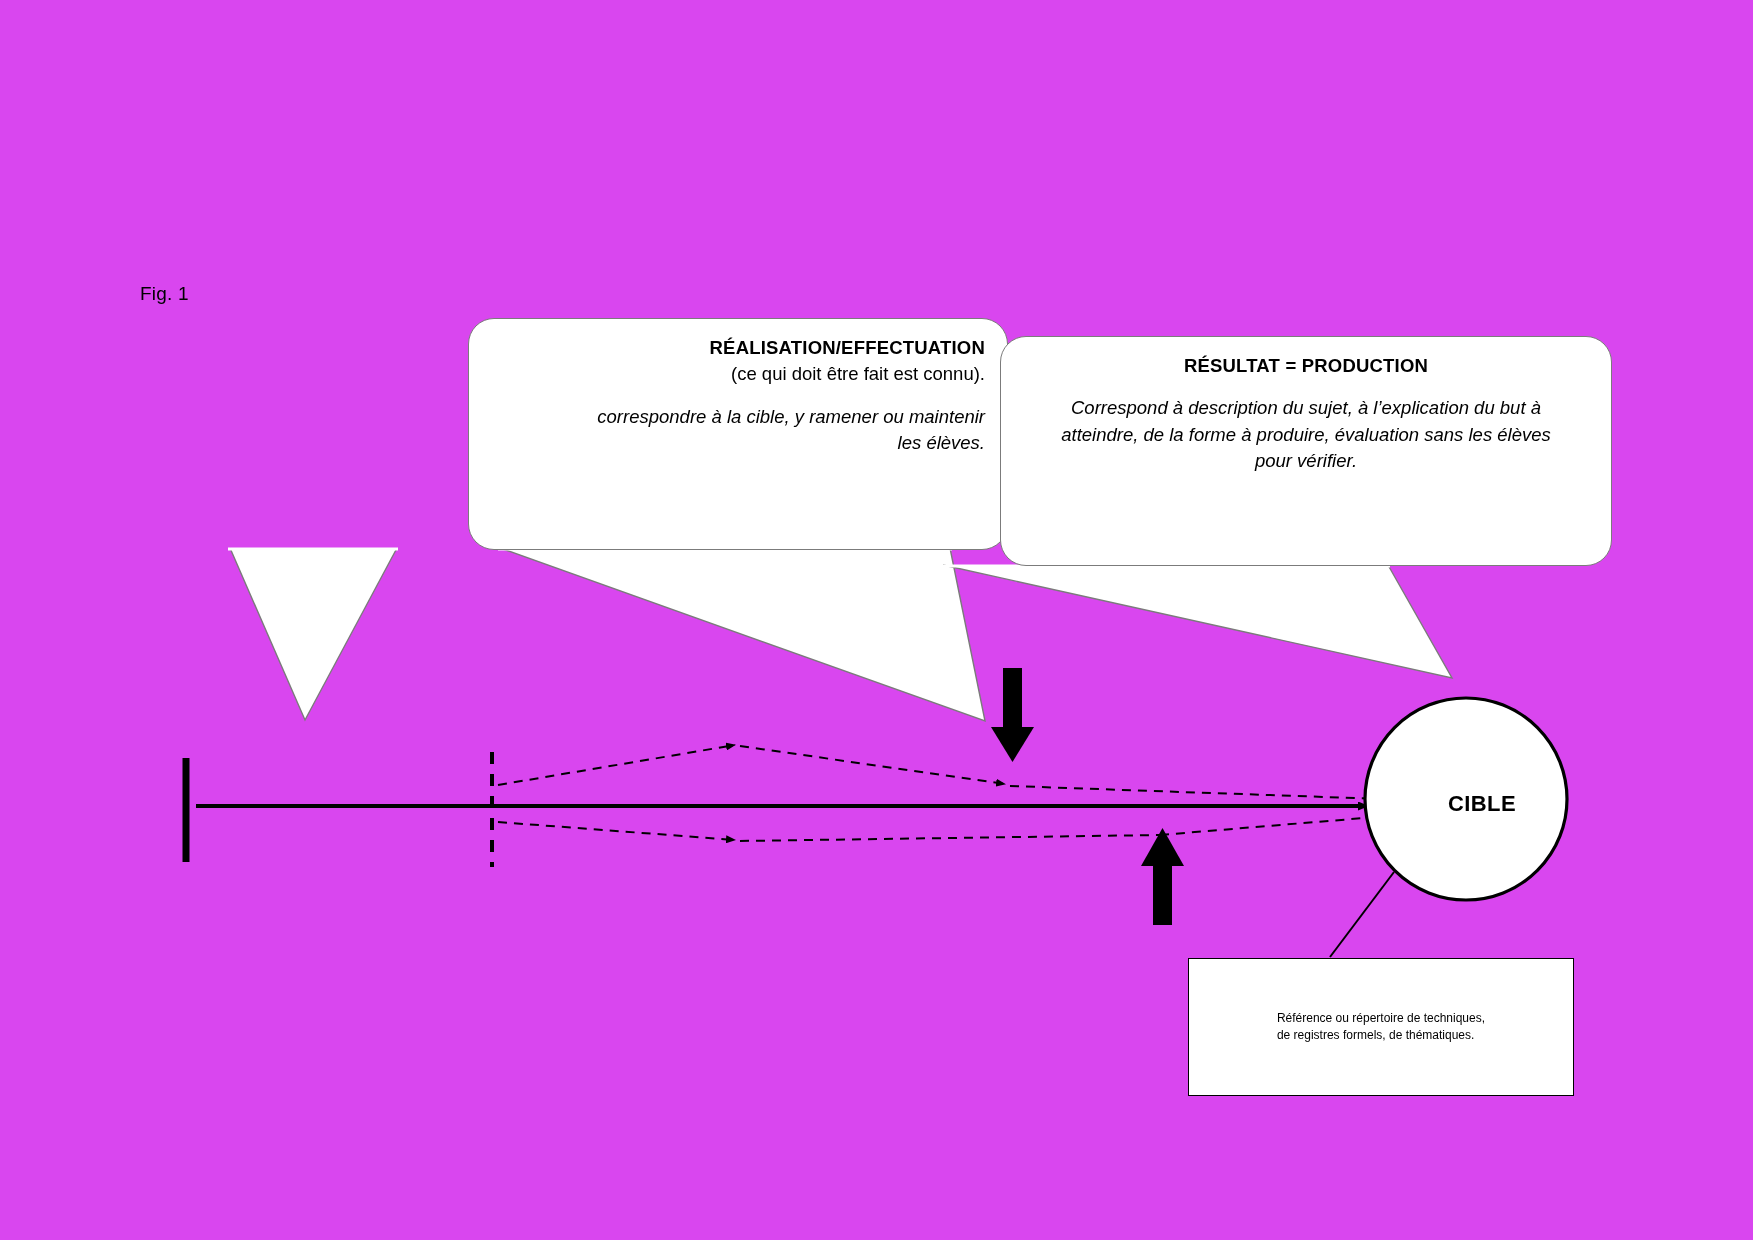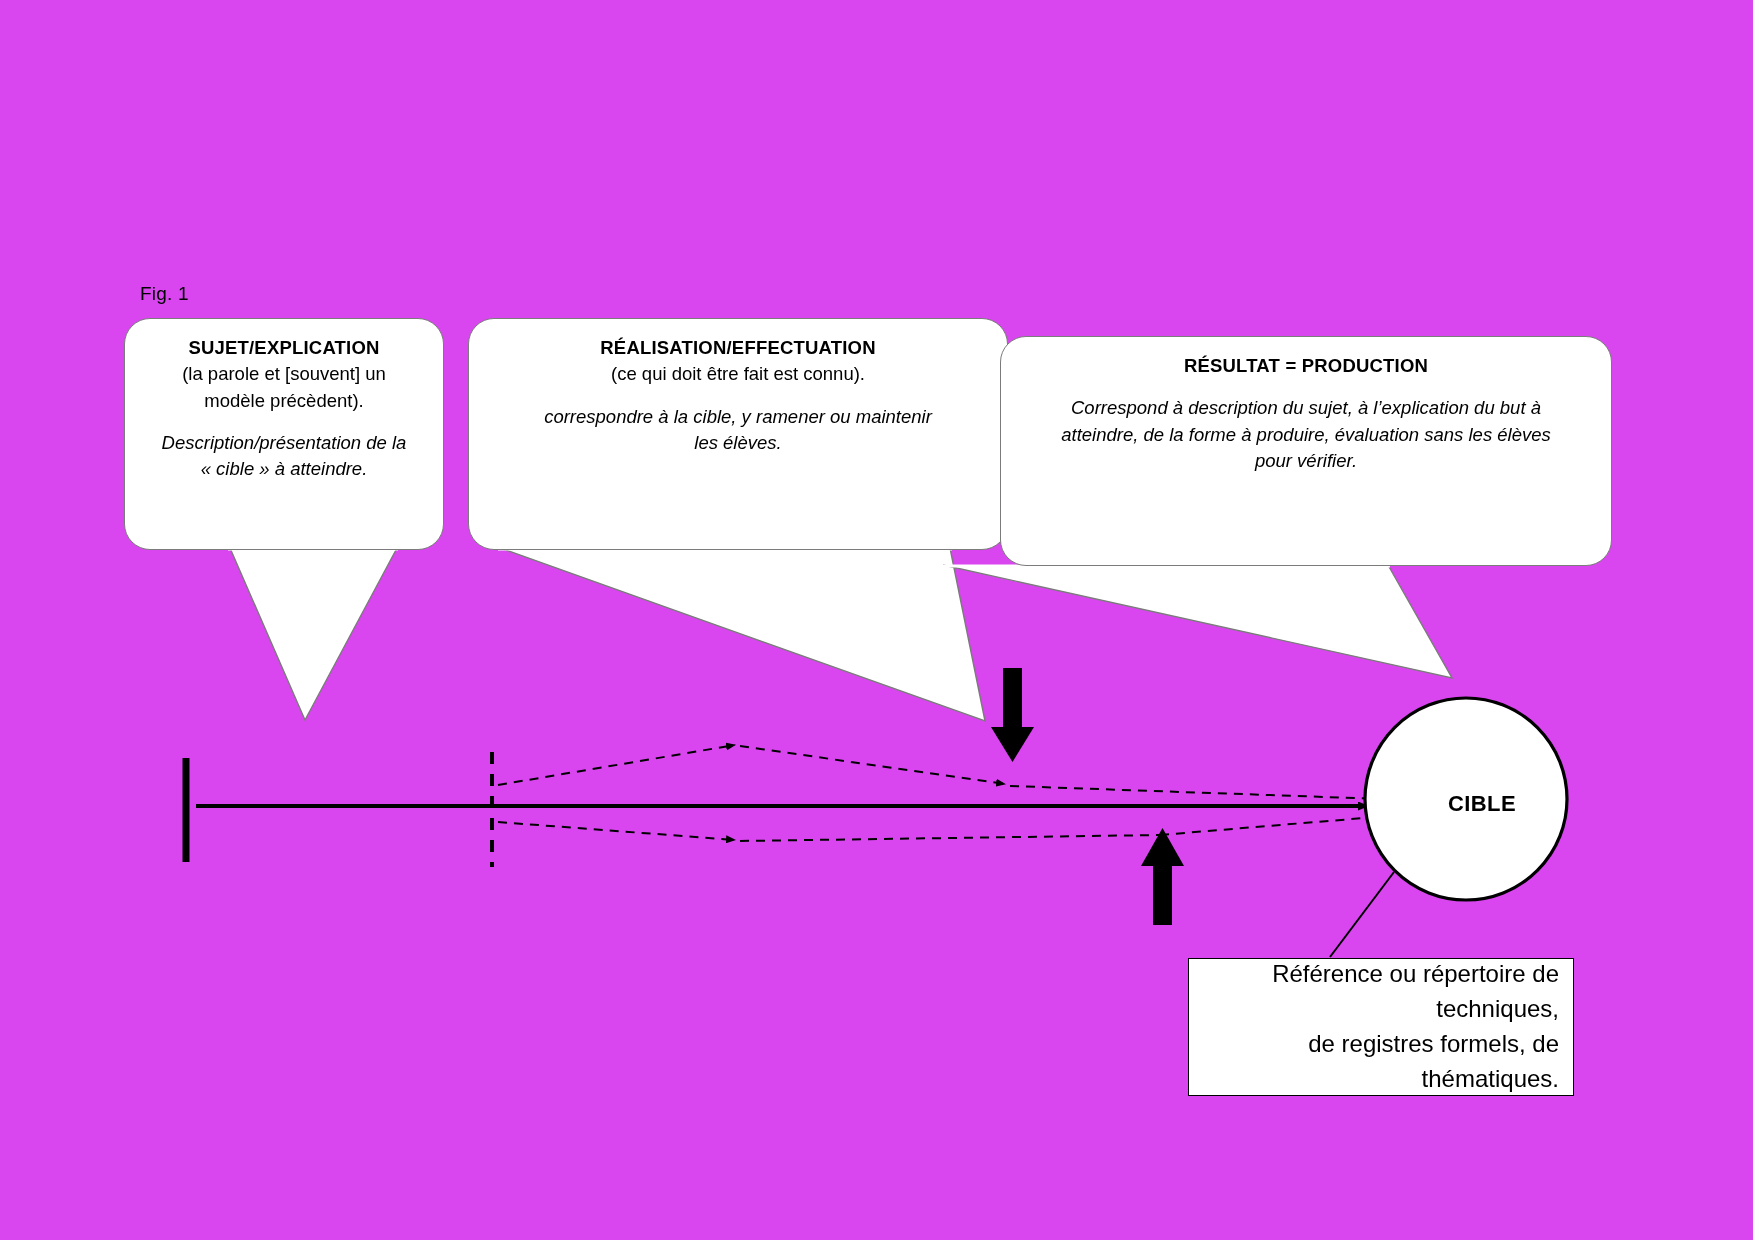--- a/index.html
+++ b/index.html
@@ -39,21 +39,21 @@
     padding: 16px 22px 12px 22px;
     font-size: 18.5px;
     line-height: 1.42;
   }
   .ttl {
     font-weight: bold;
     letter-spacing: .2px;
   }
   .ital { font-style: italic; }
   .ctr  { text-align: center; }
-  .lft  { text-align: center; }
+  .lft  { text-align: right; }
   .gap  { height: 16px; }
 
   #bubble-sujet   { left: 124px;  top: 318px;  width: 320px; height: 232px; }
   #bubble-real    { left: 468px;  top: 318px;  width: 540px; height: 232px; }
   #bubble-result  { left: 1000px; top: 336px;  width: 612px; height: 230px; }
 
   
   #note-box {
     position: absolute;
     left: 1188px;
@@ -62,23 +62,23 @@
     height: 138px;
     box-sizing: border-box;
     border: 1.6px solid #000;
     background: #fff;
     display: flex;
     align-items: center;
     justify-content: center;
     z-index: 3;
   }
   #note-box .inner {
-    font-size: 24px;
+    font-size: 12px;
     line-height: 1.45;
-    text-align: right;
+    text-align: left;
     padding: 0 14px;
   }
   
   #cible-label {
     position: absolute;
     left: 1448px;
     top: 791px;
     font-size: 22px;
     font-weight: bold;
     letter-spacing: .4px;
@@ -145,30 +145,20 @@
       <path d="M1141,866 L1184,866 L1162.5,828 z" fill="#000"></path>
     </g>
 
     <circle cx="1466" cy="799" r="101" fill="#ffffff" stroke="#000" stroke-width="3.2"></circle>
 
     <line x1="1394" y1="872" x2="1330" y2="957" stroke="#000" stroke-width="2"></line>
   </svg>
 
   <div id="fig-label">Fig. 1</div>
 
-  <div class="bubble" id="bubble-sujet">
-    <div class="inner">
-      <div class="ttl ctr">SUJET/EXPLICATION</div>
-      <div class="ctr">(la parole et [souvent] un</div>
-      <div class="ctr">modèle précèdent).</div>
-      <div class="gap"></div>
-      <div class="ctr ital">Description/présentation de la</div>
-      <div class="ctr ital">« cible » à atteindre.</div>
-    </div>
-  </div>
 
   <div class="bubble" id="bubble-real">
     <div class="inner">
       <div class="ttl lft">RÉALISATION/EFFECTUATION</div>
       <div class="lft">(ce qui doit être fait est connu).</div>
       <div class="gap"></div>
       <div class="lft ital">correspondre à la cible, y ramener ou maintenir</div>
       <div class="lft ital">les élèves.</div>
     </div>
   </div>

